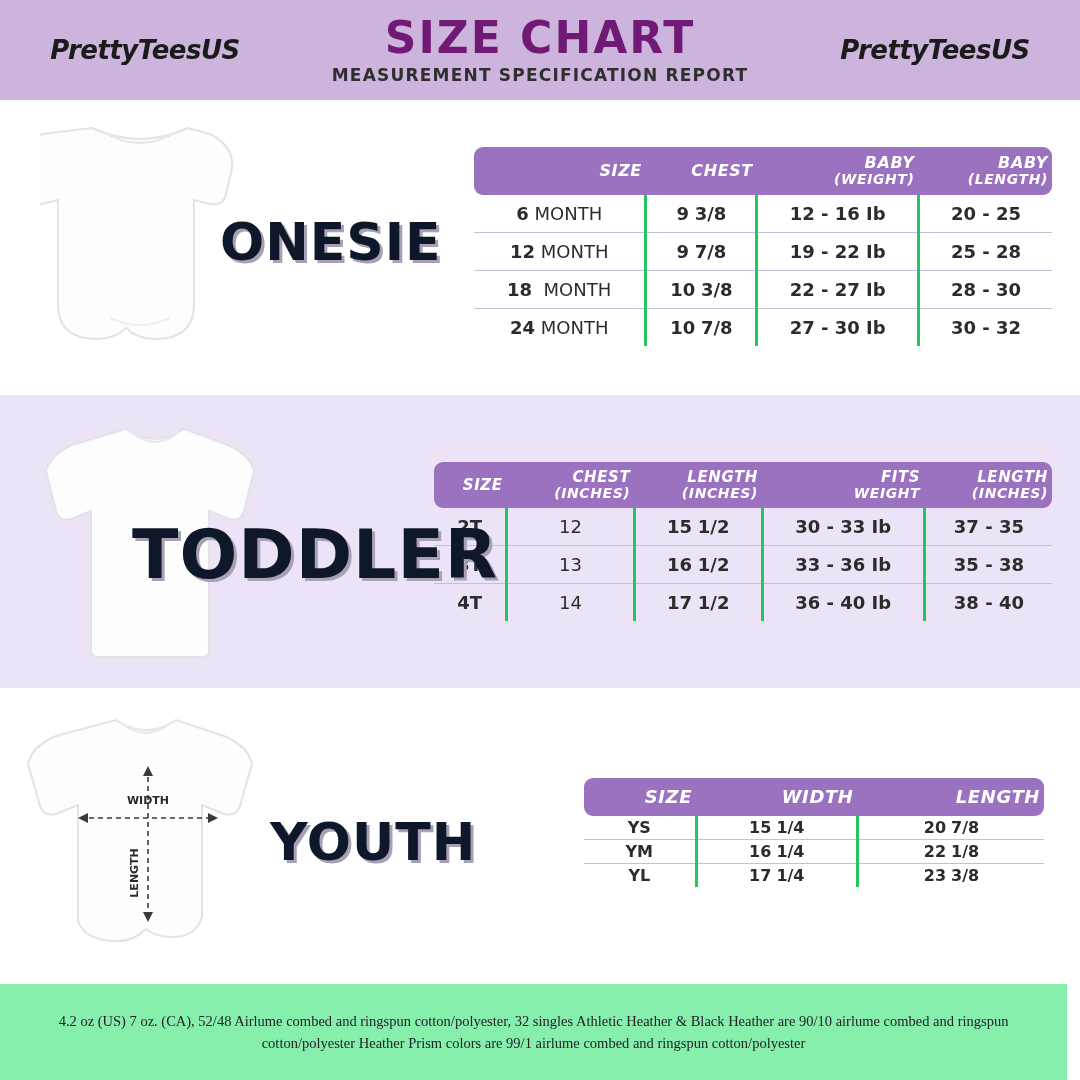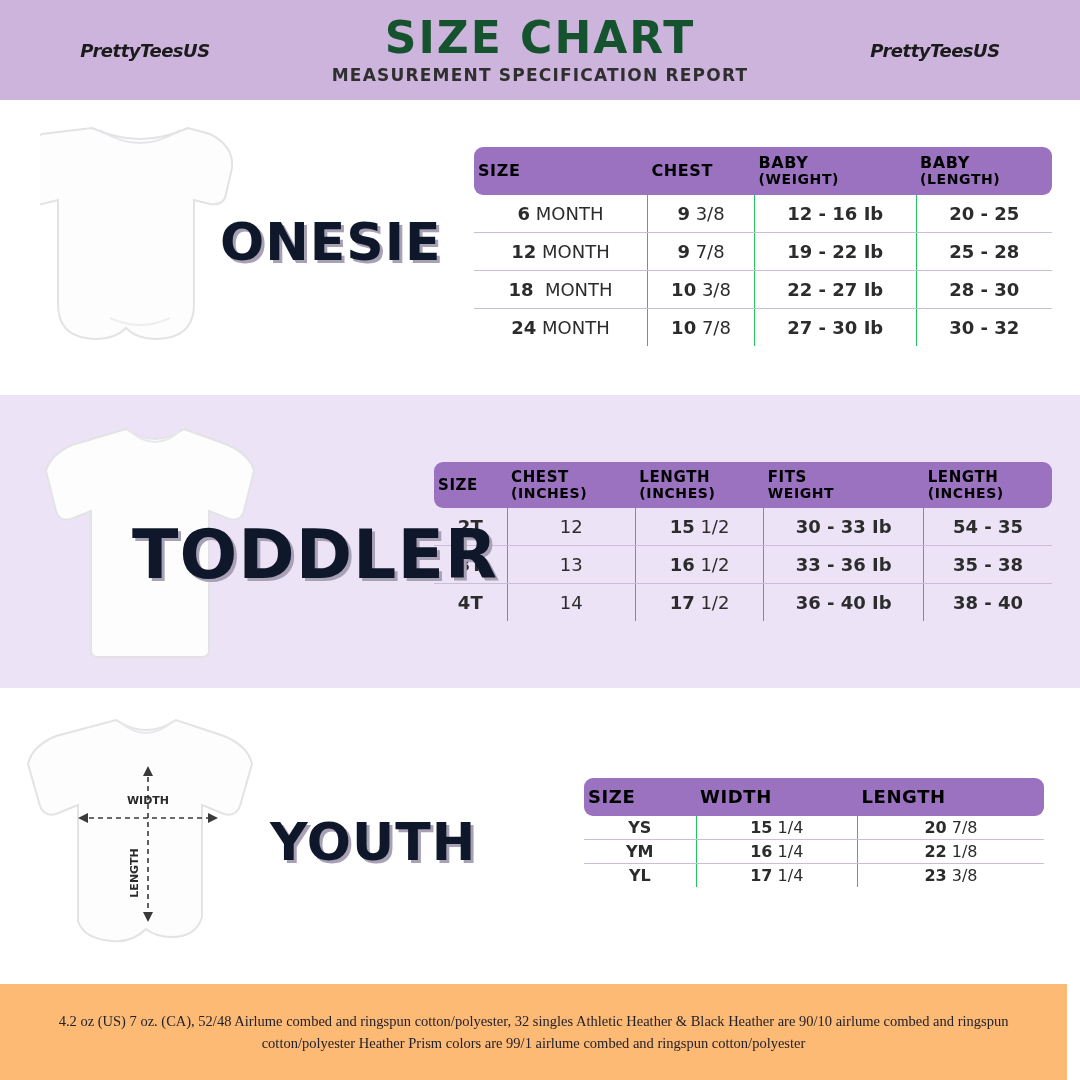--- a/index.html
+++ b/index.html
@@ -18,34 +18,34 @@
     height: 100px;
     background: #cdb4dd;
     display: flex;
     align-items: center;
     justify-content: space-between;
     padding: 0 30px;
     position: relative;
   }
   .brand {
     font-family: "DejaVu Sans", sans-serif;
-    font-size: 18px;
+    font-size: 26px;
     font-weight: bold;
     font-style: italic;
     color: #1b1b1b;
     letter-spacing: -0.5px;
     width: 230px;
     text-align: center;
   }
   .header-center { text-align: center; flex: 1; }
   .header-title {
     font-family: "DejaVu Sans", sans-serif;
     font-size: 44px;
     font-weight: bold;
-    color: #14532d;
+    color: #701a75;
     letter-spacing: 2px;
     line-height: 1.05;
   }
   .header-sub {
     font-family: "DejaVu Sans", sans-serif;
     font-size: 17px;
     font-weight: bold;
     color: #2f2f2f;
     letter-spacing: 1.2px;
     margin-top: 4px;
@@ -86,63 +86,64 @@
 
   
   .table-wrap { flex: 1; padding-right: 28px; }
   table {
     border-collapse: collapse;
     width: 100%;
     font-family: "DejaVu Sans", sans-serif;
   }
   thead th {
     background: #9a72c0;
-    color: #000000;
+    color: #ffffff;
     font-size: 16px;
     font-weight: bold;
     letter-spacing: 0.6px;
     padding: 7px 4px;
-    text-align: left;
+    text-align: right;
     line-height: 1.12;
+    font-style: italic;
   }
   thead th .sub { display: block; font-size: 14px; font-weight: bold; }
   thead th:first-child { border-top-left-radius: 9px; border-bottom-left-radius: 9px; }
   thead th:last-child { border-top-right-radius: 9px; border-bottom-right-radius: 9px; }
 
   tbody td {
     text-align: center;
     font-size: 18px;
     color: #2c2c2c;
     padding: 8px 4px;
     border-bottom: 1px solid #c9bdd8;
-    border-right: 1px solid #22c55e;
+    border-right: 3px solid #22c55e;
     white-space: nowrap;
   }
   tbody td:last-child { border-right: none; }
   tbody tr:last-child td { border-bottom: none; }
   tbody td.b { font-weight: bold; }
-  tbody td .frac { font-weight: normal; margin-top: 40px; }
+  tbody td .frac { font-weight: bold; margin-top: 40px; }
   tbody td .bold { font-weight: bold; }
 
   
   .youth-table { width: 460px; margin-left: auto; margin-right: 8px; }
   .youth-table tbody td { font-size: 16px; padding: 2px 4px; }
   .youth-table thead th { font-size: 18px; padding: 9px 4px; }
 
   .toddler-table thead th { font-size: 15px; }
   .toddler-table { width: 618px; margin-left: auto; }
 
   .onesie-table { width: 578px; margin-left: auto; }
 
   
   .footer {
     position: absolute;
     left: 0; right: 13px; bottom: 0;
     height: 96px;
-    background: #fdba74;
+    background: #86efac;
     display: flex;
     align-items: center;
     justify-content: flex-end;
     padding: 0 34px;
   }
   .footer p {
     margin: 0;
     text-align: center;
     font-family: "Liberation Serif", serif;
     font-size: 14.5px;
@@ -237,21 +238,21 @@
           <th><span>FITS</span><span class="sub">WEIGHT</span></th>
           <th><span>LENGTH</span><span class="sub">(INCHES)</span></th>
         </tr>
       </thead>
       <tbody>
         <tr>
           <td class="b">2T</td>
           <td>12</td>
           <td><span class="bold">15</span> <span class="frac">1/2</span></td>
           <td class="b">30 - 33 Ib</td>
-          <td class="b">54 - 35</td>
+          <td class="b">37 - 35</td>
         </tr>
         <tr>
           <td class="b">3T</td>
           <td>13</td>
           <td><span class="bold">16</span> <span class="frac">1/2</span></td>
           <td class="b">33 - 36 Ib</td>
           <td class="b">35 - 38</td>
         </tr>
         <tr>
           <td class="b">4T</td>

